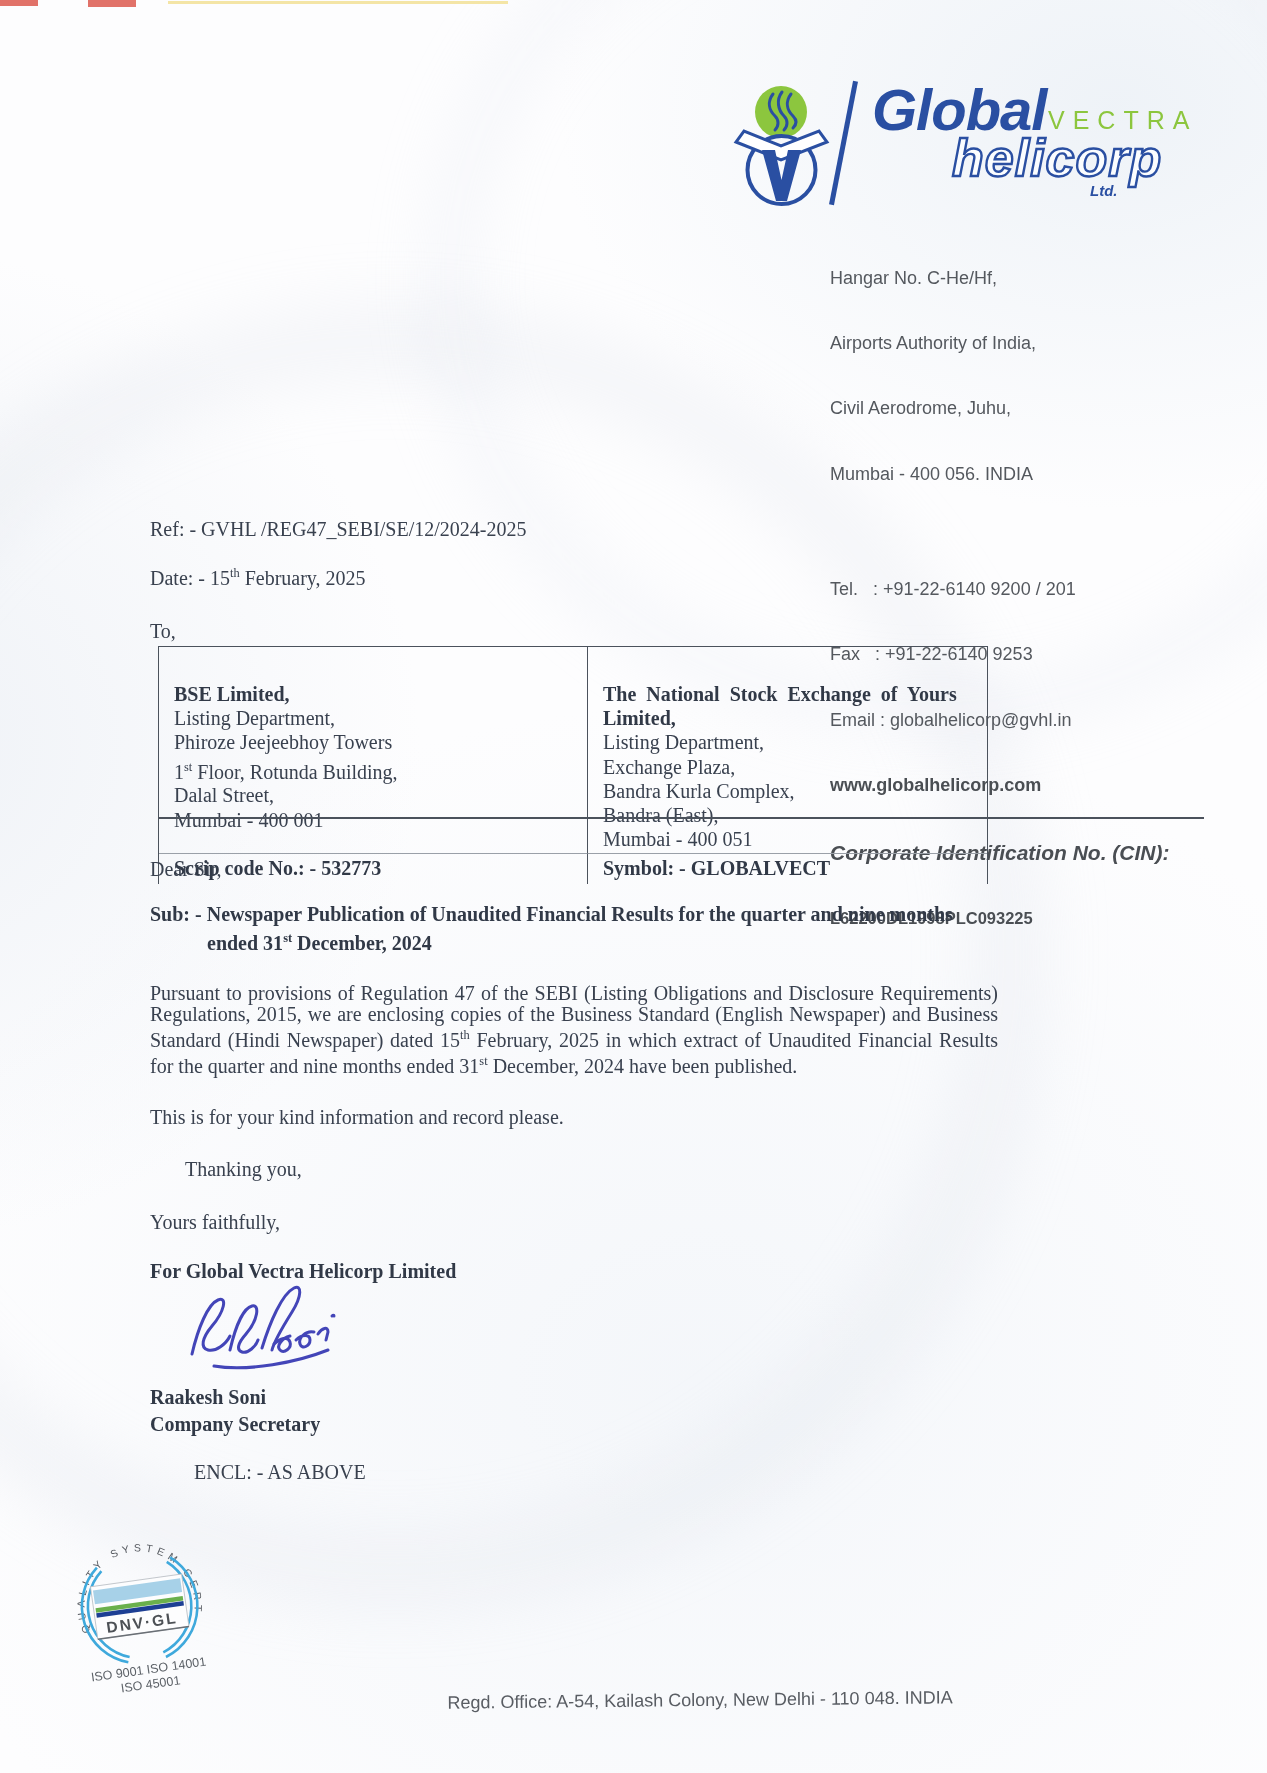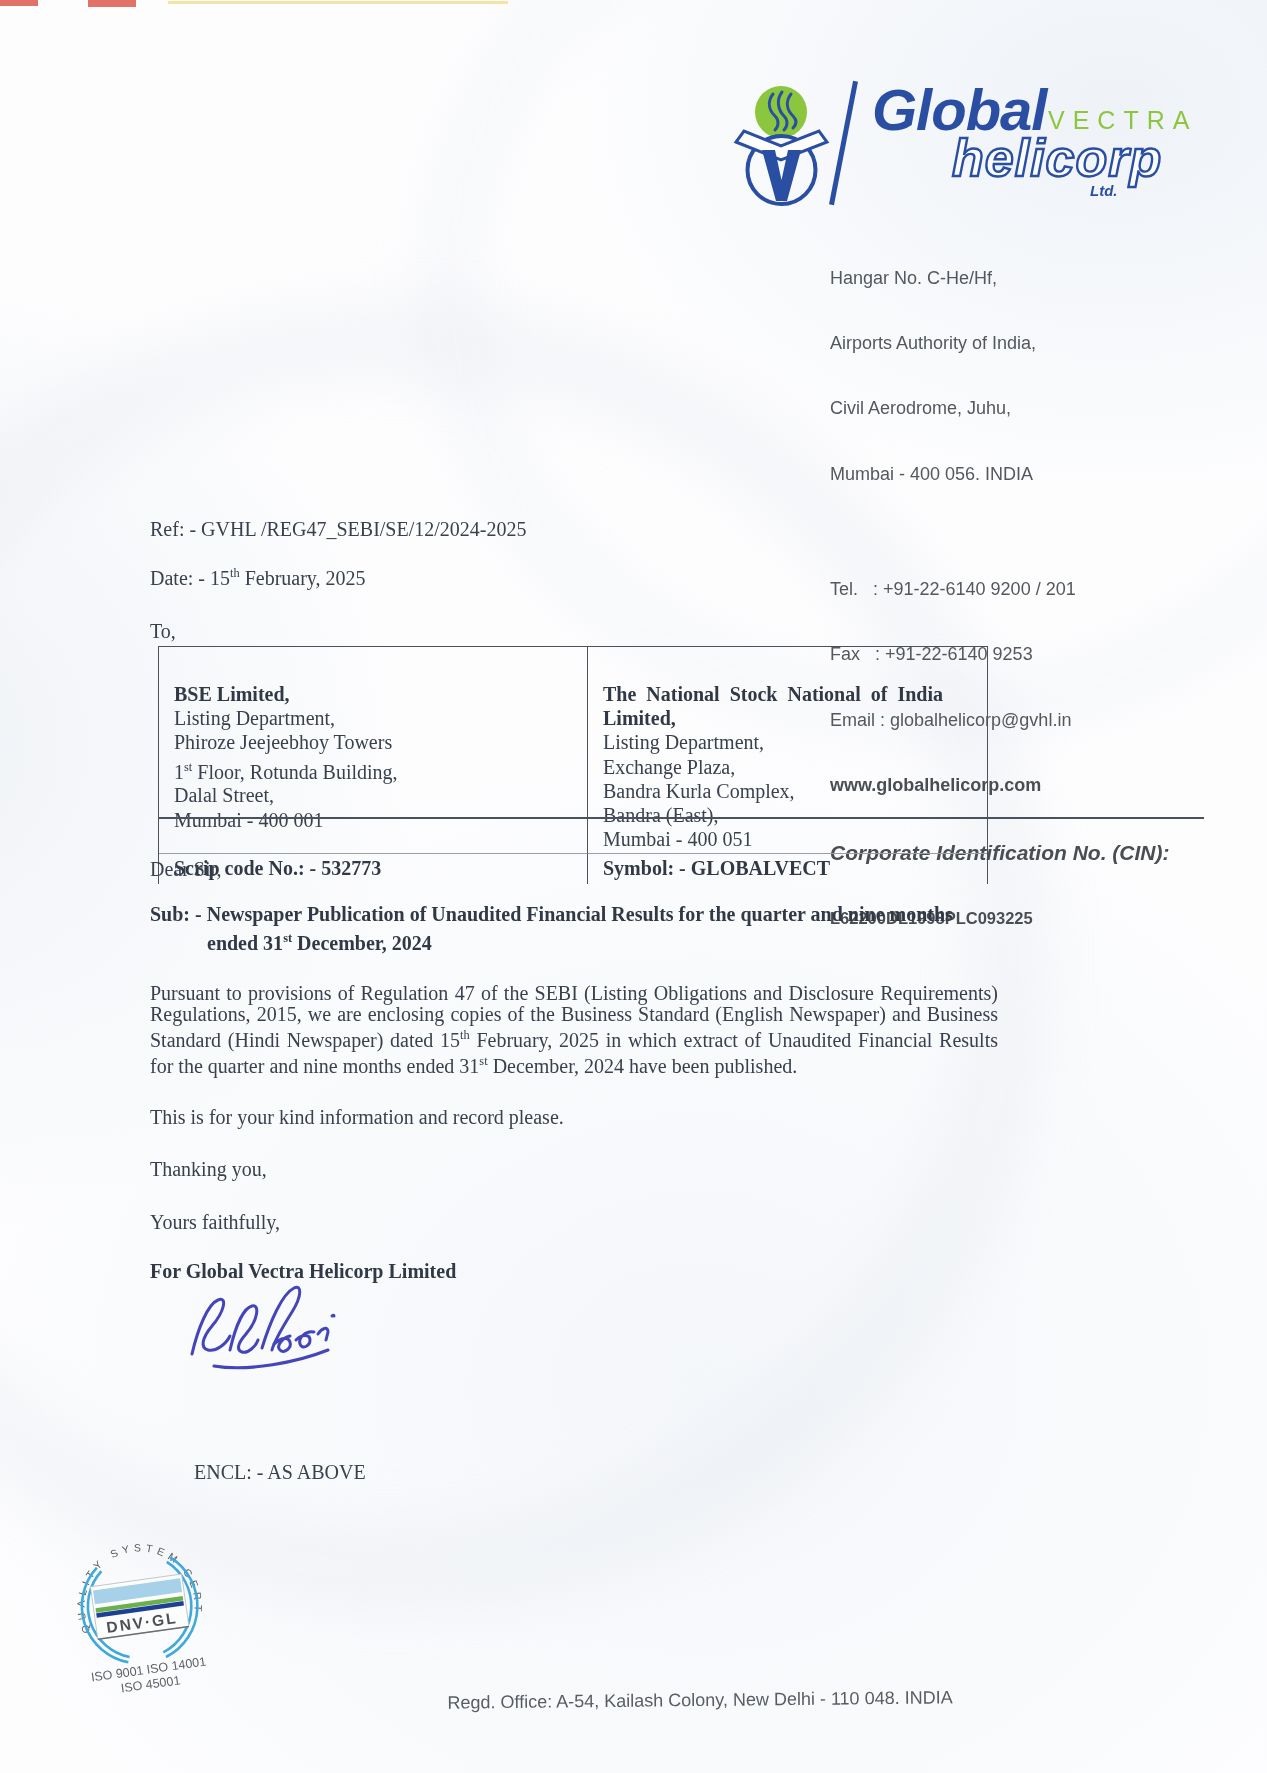--- a/index.html
+++ b/index.html
@@ -59,21 +59,21 @@
   .cell .just{word-spacing:5px;}
   .coderow{border-top:1px solid #9aa0a8;font-weight:700;color:#313947;padding:2px 12px 3px 15px;}
   .coderow.right{border-left:1.6px solid #4b525c;}
   .table-bottom{left:158px;top:817px;width:1046px;height:2px;background:#4b525c;}
 
   .dear{top:858px;}
   .sub1{top:903px;font-weight:700;color:#313947;width:810px;}
   .sub2{top:931px;left:207px;font-weight:700;color:#313947;}
   .para{top:983px;width:848px;text-align:justify;line-height:21px;}
   .info{top:1106px;}
-  .thanks{top:1158px;}
+  .thanks{top:1158px;margin-left:35px;}
   .faith{top:1211px;}
   .forco{top:1260px;font-weight:700;color:#313947;}
   .signature{left:178px;top:1278px;}
   .sname{top:1384px;font-weight:700;color:#313947;line-height:27px;}
   .encl{top:1461px;margin-left:44px;}
 
   
   .seal{left:46px;top:1542px;width:192px;height:162px;transform:rotate(-8deg);}
 
   .footer{left:340px;top:1690px;width:720px;text-align:center;
@@ -129,21 +129,21 @@
   <div class="abs recipients">
     <div class="cell">
       <div class="b">BSE Limited,</div>
       <div>Listing Department,</div>
       <div>Phiroze Jeejeebhoy Towers</div>
       <div><span>1</span><sup>st</sup><span> Floor, Rotunda Building,</span></div>
       <div>Dalal Street,</div>
       <div>Mumbai - 400 001</div>
     </div>
     <div class="cell right">
-      <div class="b just">The National Stock National of India Limited,</div>
+      <div class="b just">The National Stock Exchange of Yours Limited,</div>
       <div>Listing Department,</div>
       <div>Exchange Plaza,</div>
       <div>Bandra Kurla Complex,</div>
       <div>Bandra (East),</div>
       <div>Mumbai - 400 051</div>
     </div>
     <div class="coderow">Scrip code No.: - 532773</div>
     <div class="coderow right">Symbol: - GLOBALVECT</div>
   </div>
   <div class="abs table-bottom"></div>
@@ -163,20 +163,24 @@
       <path d="M52,72 C58,46 66,30 74,28 C82,26 80,42 68,56 C60,65 58,72 64,74 C70,76 78,68 80,62"></path>
       <path d="M84,70 C92,44 104,16 116,10 C124,6 124,18 114,34 C104,50 96,64 94,72"></path>
       <path d="M96,66 C102,60 110,58 112,64 C114,70 106,76 102,72 C98,68 104,60 112,58"></path>
       <path d="M118,62 C124,56 132,56 132,62 C132,68 124,72 122,66 C120,60 128,52 136,54"></path>
       <path d="M140,56 C144,50 150,48 150,54 L148,62"></path>
       <path d="M154,38 C155,37 156,37 156,38"></path>
       <path d="M36,88 C70,94 120,84 150,72"></path>
     </g>
   </svg>
 
+  <div class="abs line sname">
+    <div>Raakesh Soni</div>
+    <div>Company Secretary</div>
+  </div>
   <div class="abs line encl">ENCL: - AS ABOVE</div>
 
   <svg class="abs seal" width="192" height="162" viewBox="0 0 192 162">
     <defs>
       <path id="sealArc" d="M 44,82 A 55,55 0 1 1 148,82"></path>
     </defs>
     <text font-family="Liberation Sans, DejaVu Sans, sans-serif" font-size="10.5" letter-spacing="1.5" fill="#54585e">
       <textPath href="#sealArc" startOffset="0" textLength="296">QUALITY SYSTEM CERTIFICATION</textPath>
     </text>
     <g fill="none" stroke="#3fa9dc" stroke-width="2.6">

